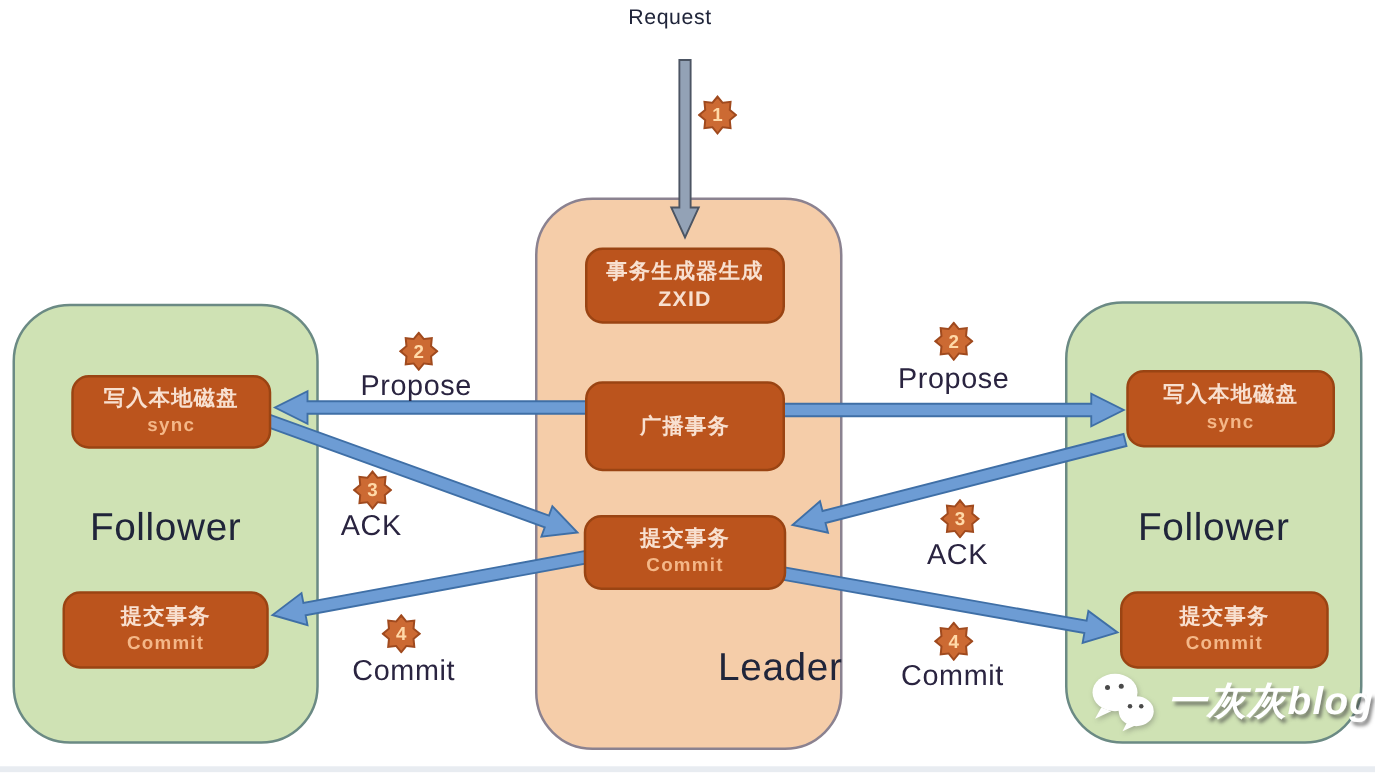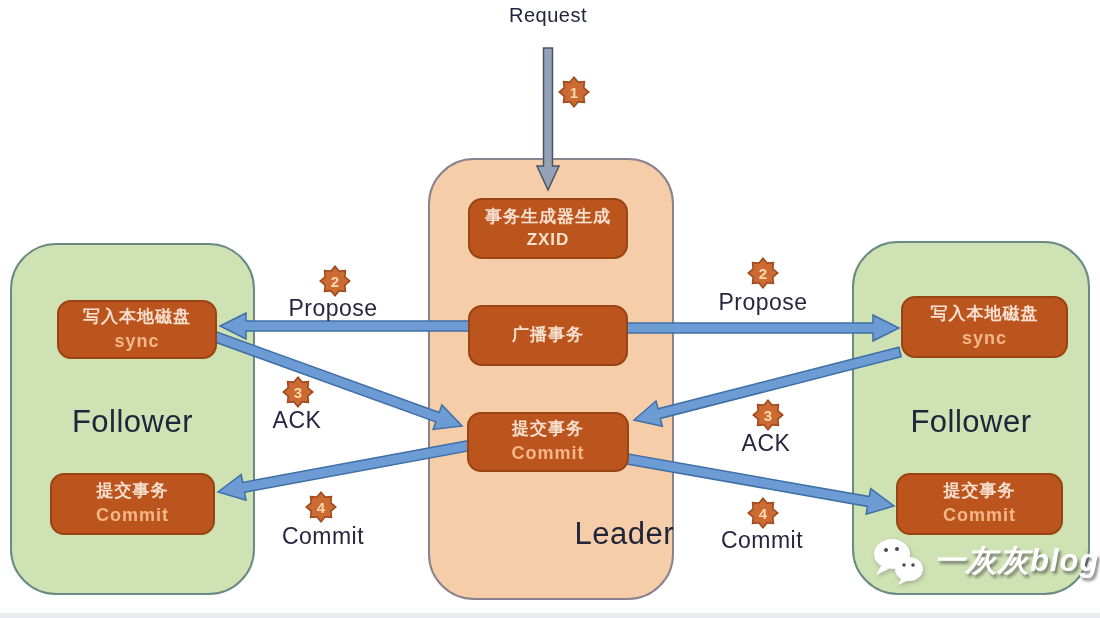--- a/index.html
+++ b/index.html
@@ -17,35 +17,35 @@
   
   .arrows{position:absolute;left:0;top:0;z-index:2;}
 
   
   .node{
     position:absolute;z-index:3;background:#bb541d;border:2px solid #9a4413;border-radius:14px;
     display:flex;flex-direction:column;align-items:center;justify-content:center;
     box-sizing:border-box;line-height:1.35;text-align:center;
   }
   .node .cn{color:#f8e0d0;font-weight:bold;font-size:17px;letter-spacing:1px;}
-  .node .sub{color:#f4b788;font-weight:bold;font-size:18px;letter-spacing:1px;}
+  .node .sub{color:#f4b788;font-weight:bold;font-size:15px;letter-spacing:1px;}
   .n-zxid{left:468px;top:198px;width:160px;height:61px;}
-  .n-broadcast{left:468px;top:305px;width:160px;height:61px;}
+  .n-broadcast{left:468px;top:305px;width:160px;height:72px;}
   .n-leader-commit{left:467px;top:412px;width:162px;height:60px;}
   .n-left-sync{left:57px;top:300px;width:160px;height:59px;}
   .n-left-commit{left:50px;top:473px;width:165px;height:62px;}
   .n-right-sync{left:901px;top:296px;width:167px;height:62px;}
   .n-right-commit{left:896px;top:473px;width:167px;height:62px;}
 
   
   .big-label{
     position:absolute;z-index:4;color:#20253a;font-size:31px;font-weight:500;
     text-align:center;letter-spacing:0.5px;
   }
-  .request-label{left:438px;top:4px;width:220px;font-size:20px;}
+  .request-label{left:426px;top:4px;width:220px;font-size:17px;}
   .leader-label{left:428px;top:516px;width:246px;text-align:right;}
   .follower-label-left{left:10px;top:404px;width:245px;}
   .follower-label-right{left:852px;top:404px;width:238px;}
 
   
   .badge{
     position:absolute;z-index:4;width:32px;height:32px;background:#a04a1e;
     display:flex;align-items:center;justify-content:center;
     clip-path:polygon(100% 50%,83.3% 63.8%,85.4% 85.4%,63.8% 83.3%,50% 100%,36.2% 83.3%,14.6% 85.4%,16.7% 63.8%,0% 50%,16.7% 36.2%,14.6% 14.6%,36.2% 16.7%,50% 0%,63.8% 16.7%,85.4% 14.6%,83.3% 36.2%);
   }

